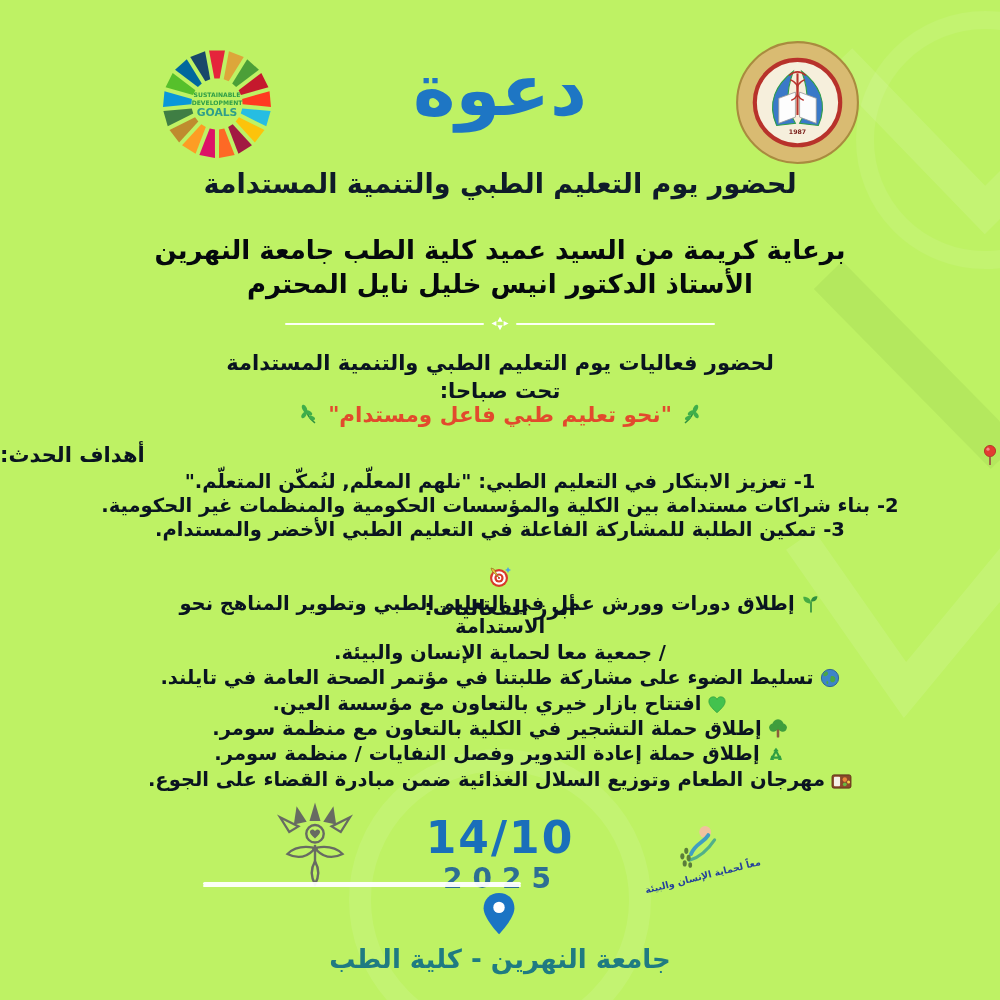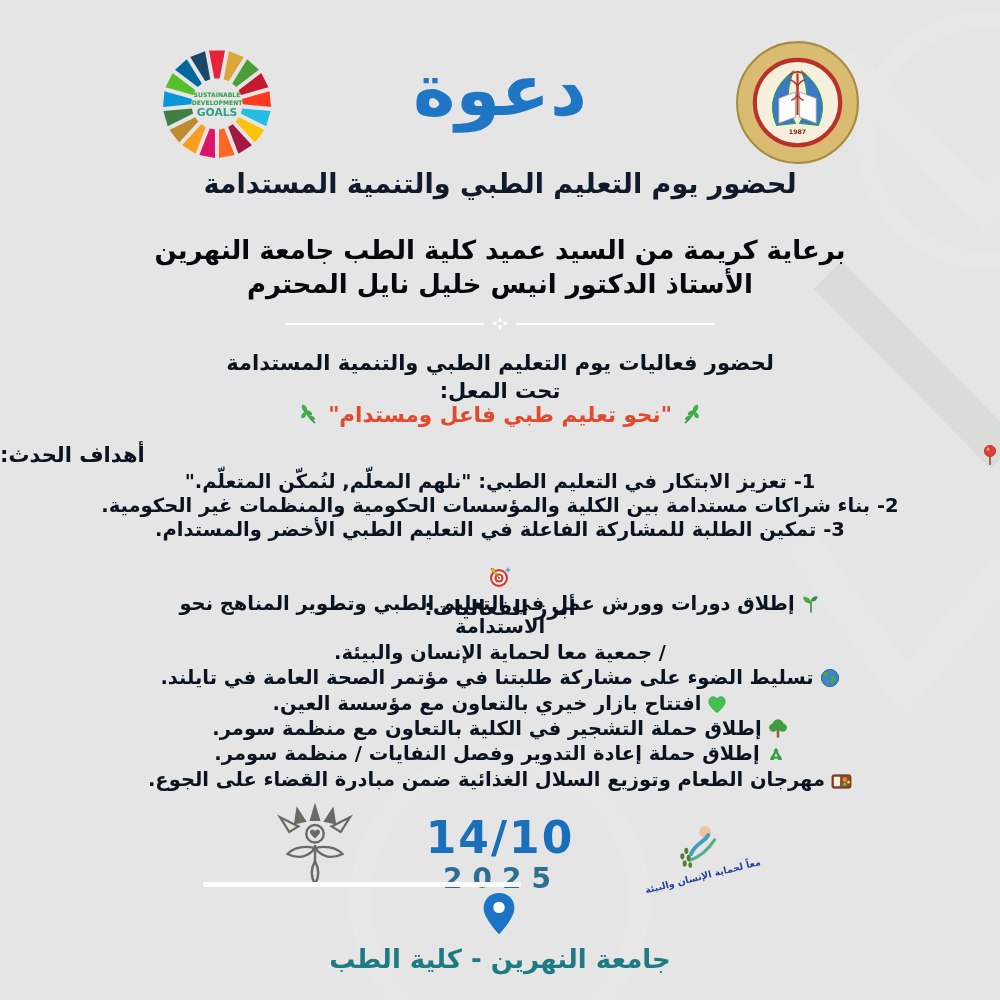--- a/index.html
+++ b/index.html
@@ -1,18 +1,18 @@
 <!DOCTYPE html>
 <html lang="ar"><head>
 <meta charset="utf-8">
 <style>
   html,body{margin:0;padding:0;background:#ffffff;}
   .poster{
     position:relative;width:1000px;height:1000px;overflow:hidden;
-    background:#e5e5e5;
+    background:#bef264;
     font-family:"DejaVu Sans",sans-serif;
     direction:rtl;
   }
   .abs{position:absolute;}
   .ctr{left:0;right:0;text-align:center;}
   svg{display:block;}
   
   .decor{position:absolute;inset:0;pointer-events:none;}
   
   .title{top:48px;font-size:72px;font-weight:700;color:#1e76c4;letter-spacing:1px;}
@@ -124,21 +124,21 @@
     <span>
       <svg width="18" height="15" viewBox="0 0 20 16">
         <path d="M10,0.5 L7,6 L13,6 Z M10,15.5 L7,10 L13,10 Z M0.5,8 L6,5.3 L6,10.7 Z M19.5,8 L14,5.3 L14,10.7 Z" fill="#ffffff"></path>
       </svg>
     </span>
     <span class="dline"></span>
   </div>
 
   <div class="abs ctr intro">
     <div>لحضور فعاليات يوم التعليم الطبي والتنمية المستدامة</div>
-    <div>تحت المعل:</div>
+    <div>تحت صباحا:</div>
   </div>
 
   <div class="abs ctr slogan">
     <span>
       <svg width="22" height="22" viewBox="0 0 22 22">
           <path d="M3,19 C8,15 11,11 13,4" fill="none" stroke="#2f8f3f" stroke-width="1.6"></path>
           <ellipse cx="13.5" cy="4.5" rx="2.2" ry="4" transform="rotate(25 13.5 4.5)" fill="#3fae4a"></ellipse>
           <ellipse cx="9" cy="9" rx="2" ry="3.6" transform="rotate(55 9 9)" fill="#3fae4a"></ellipse>
           <ellipse cx="14" cy="11" rx="2" ry="3.6" transform="rotate(-35 14 11)" fill="#3fae4a"></ellipse>
           <ellipse cx="6" cy="14" rx="1.8" ry="3.2" transform="rotate(65 6 14)" fill="#3fae4a"></ellipse>

